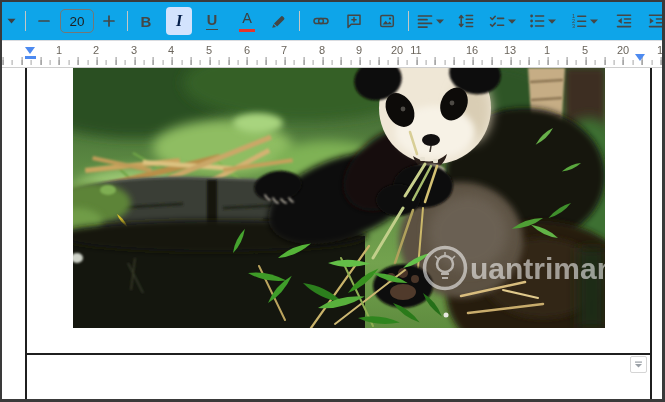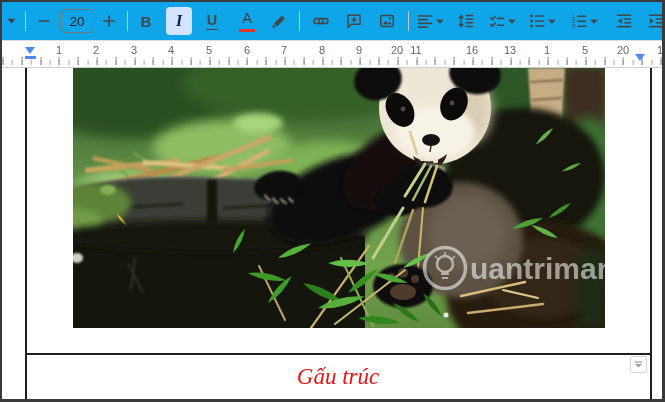--- a/index.html
+++ b/index.html
@@ -406,23 +406,20 @@
           <line x1="368" y1="206" x2="376" y2="206" stroke="#ffffff" stroke-width="2"></line>
           <line x1="369" y1="210" x2="375" y2="210" stroke="#ffffff" stroke-width="2"></line>
           <line x1="362" y1="188" x2="366" y2="192" stroke="#ffffff" stroke-width="1.5"></line>
           <line x1="382" y1="188" x2="378" y2="192" stroke="#ffffff" stroke-width="1.5"></line>
           <line x1="372" y1="184" x2="372" y2="188" stroke="#ffffff" stroke-width="1.5"></line>
         </g>
         <text x="397" y="211" font-family="Liberation Sans, sans-serif" font-weight="bold" font-size="30" fill="#ffffff" opacity="0.55">uantrimang</text>
       </svg>
     </div>
 
-    <div class="caption">
-      <span>Gấu trúc</span>
-    </div>
 
     <button class="cellbtn">
       <svg width="9" height="7" viewBox="0 0 9 7">
         <rect x="1" y="0.5" width="7" height="1.2" fill="#9aa0a6"></rect>
         <path d="M1 3 h7 l-3.5 3.6 Z" fill="#9aa0a6"></path>
       </svg>
     </button>
   </div>
 </div>
 

